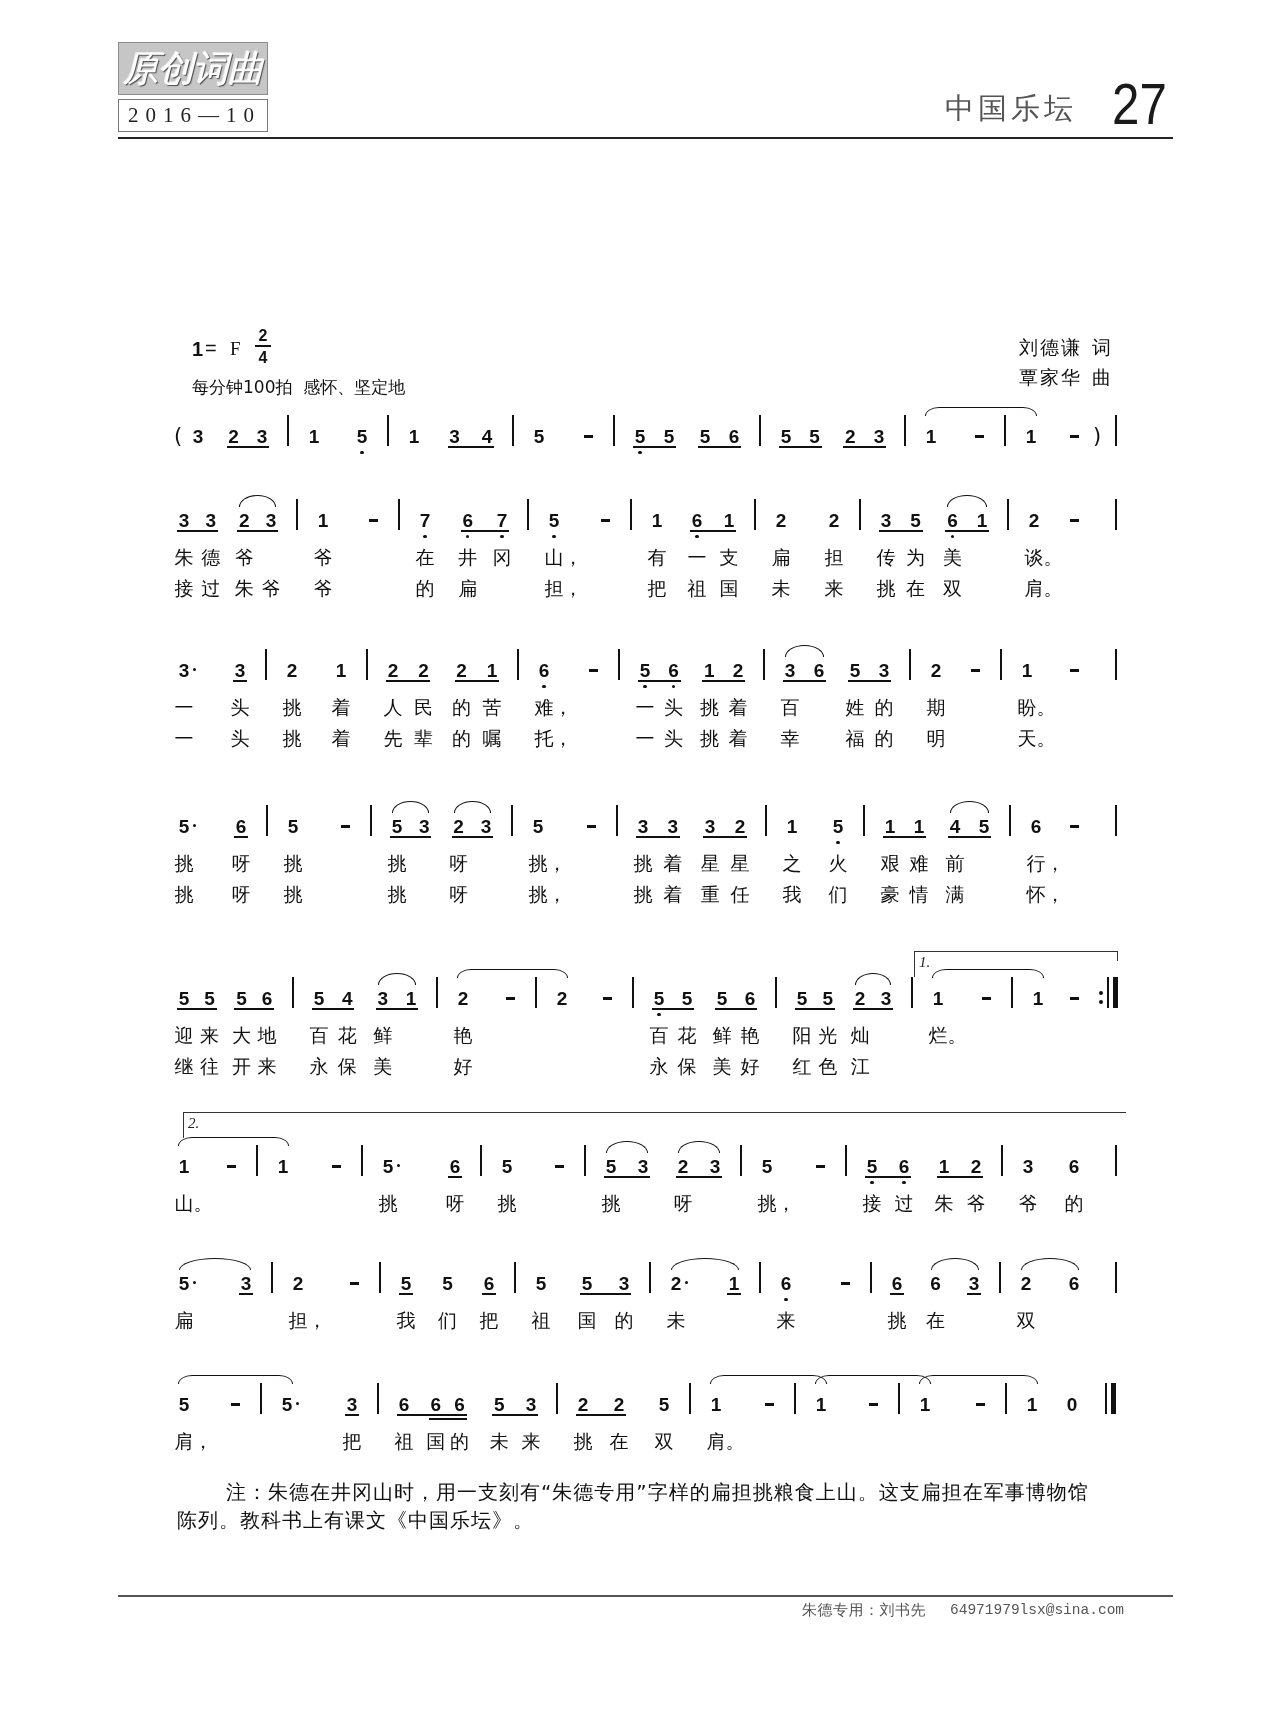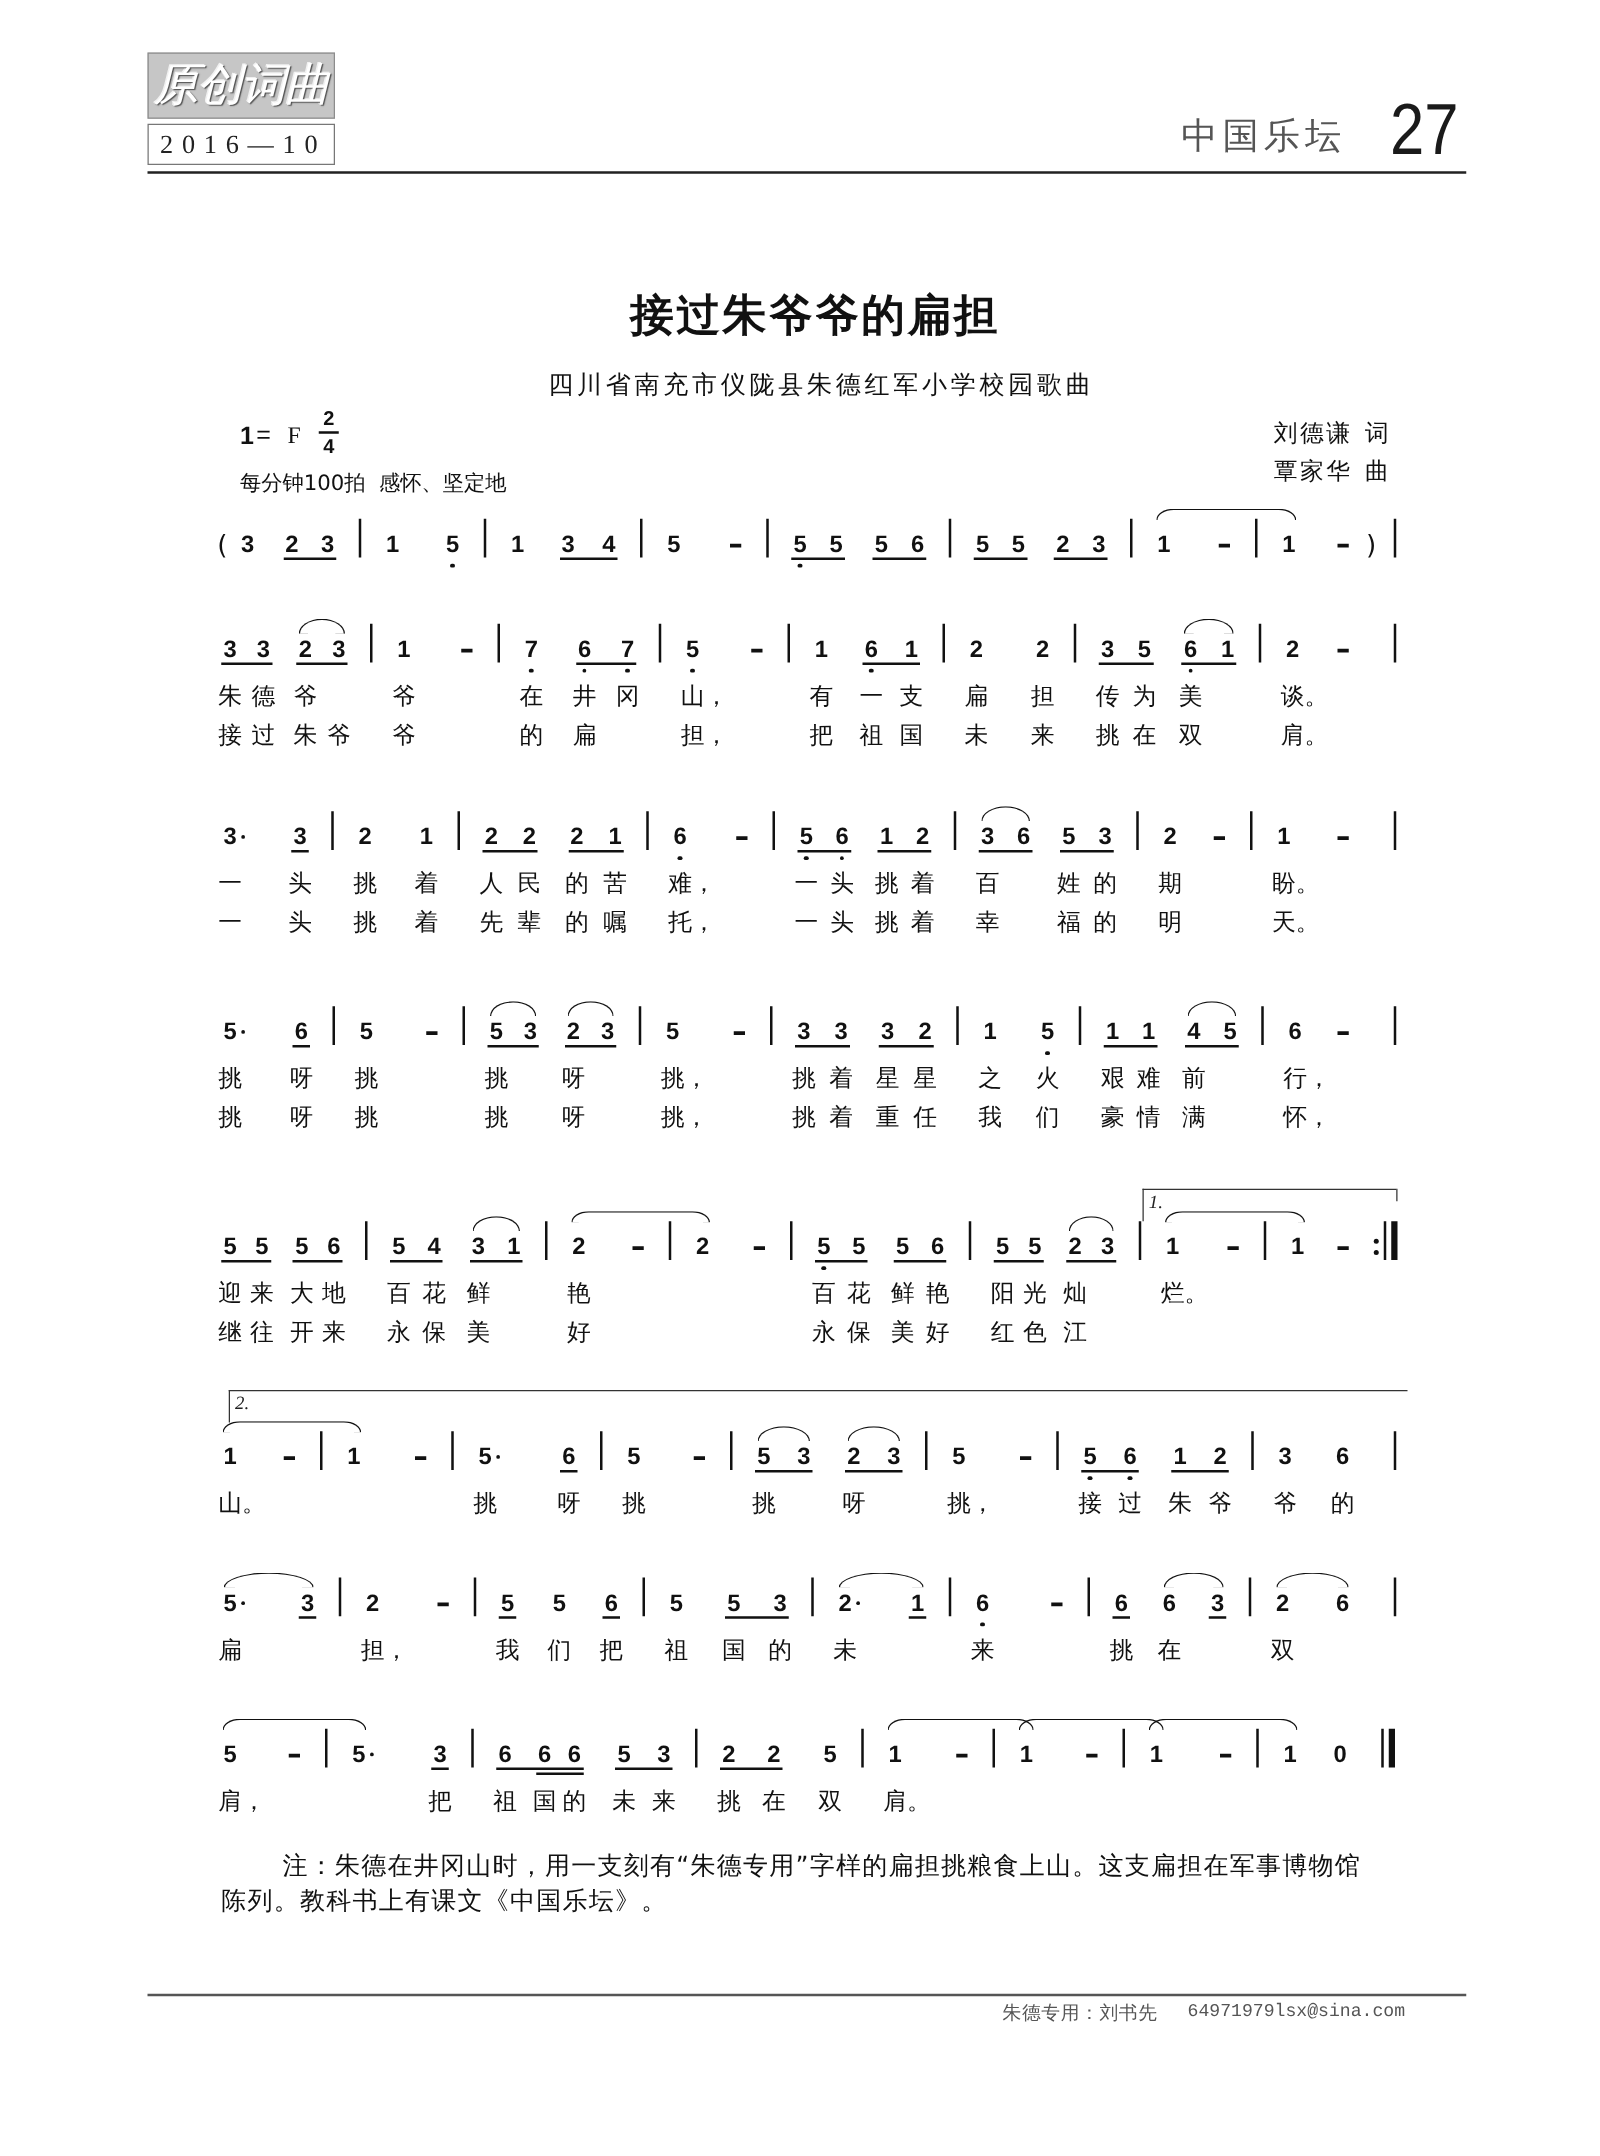--- a/index.html
+++ b/index.html
@@ -72,22 +72,20 @@
 <body>
 
 <div id="page">
 
   <div class="logo">原创词曲</div>
   <div class="issue">2016—10</div>
   <div class="section">中国乐坛</div>
   <div class="pageno">27</div>
   <div class="hrule"></div>
 
-  <h1 class="title">接过朱爷爷的扁担</h1>
-  <div class="subtitle">四川省南充市仪陇县朱德红军小学校园歌曲</div>
 
   <div>
     <span class="k-one">1</span>
     <span class="k-eq">=</span>
     <span class="k-f">F</span>
     <span>
       <span class="ts-top">2</span>
       <span class="ts-line"></span>
       <span class="ts-bot">4</span>
     </span>

